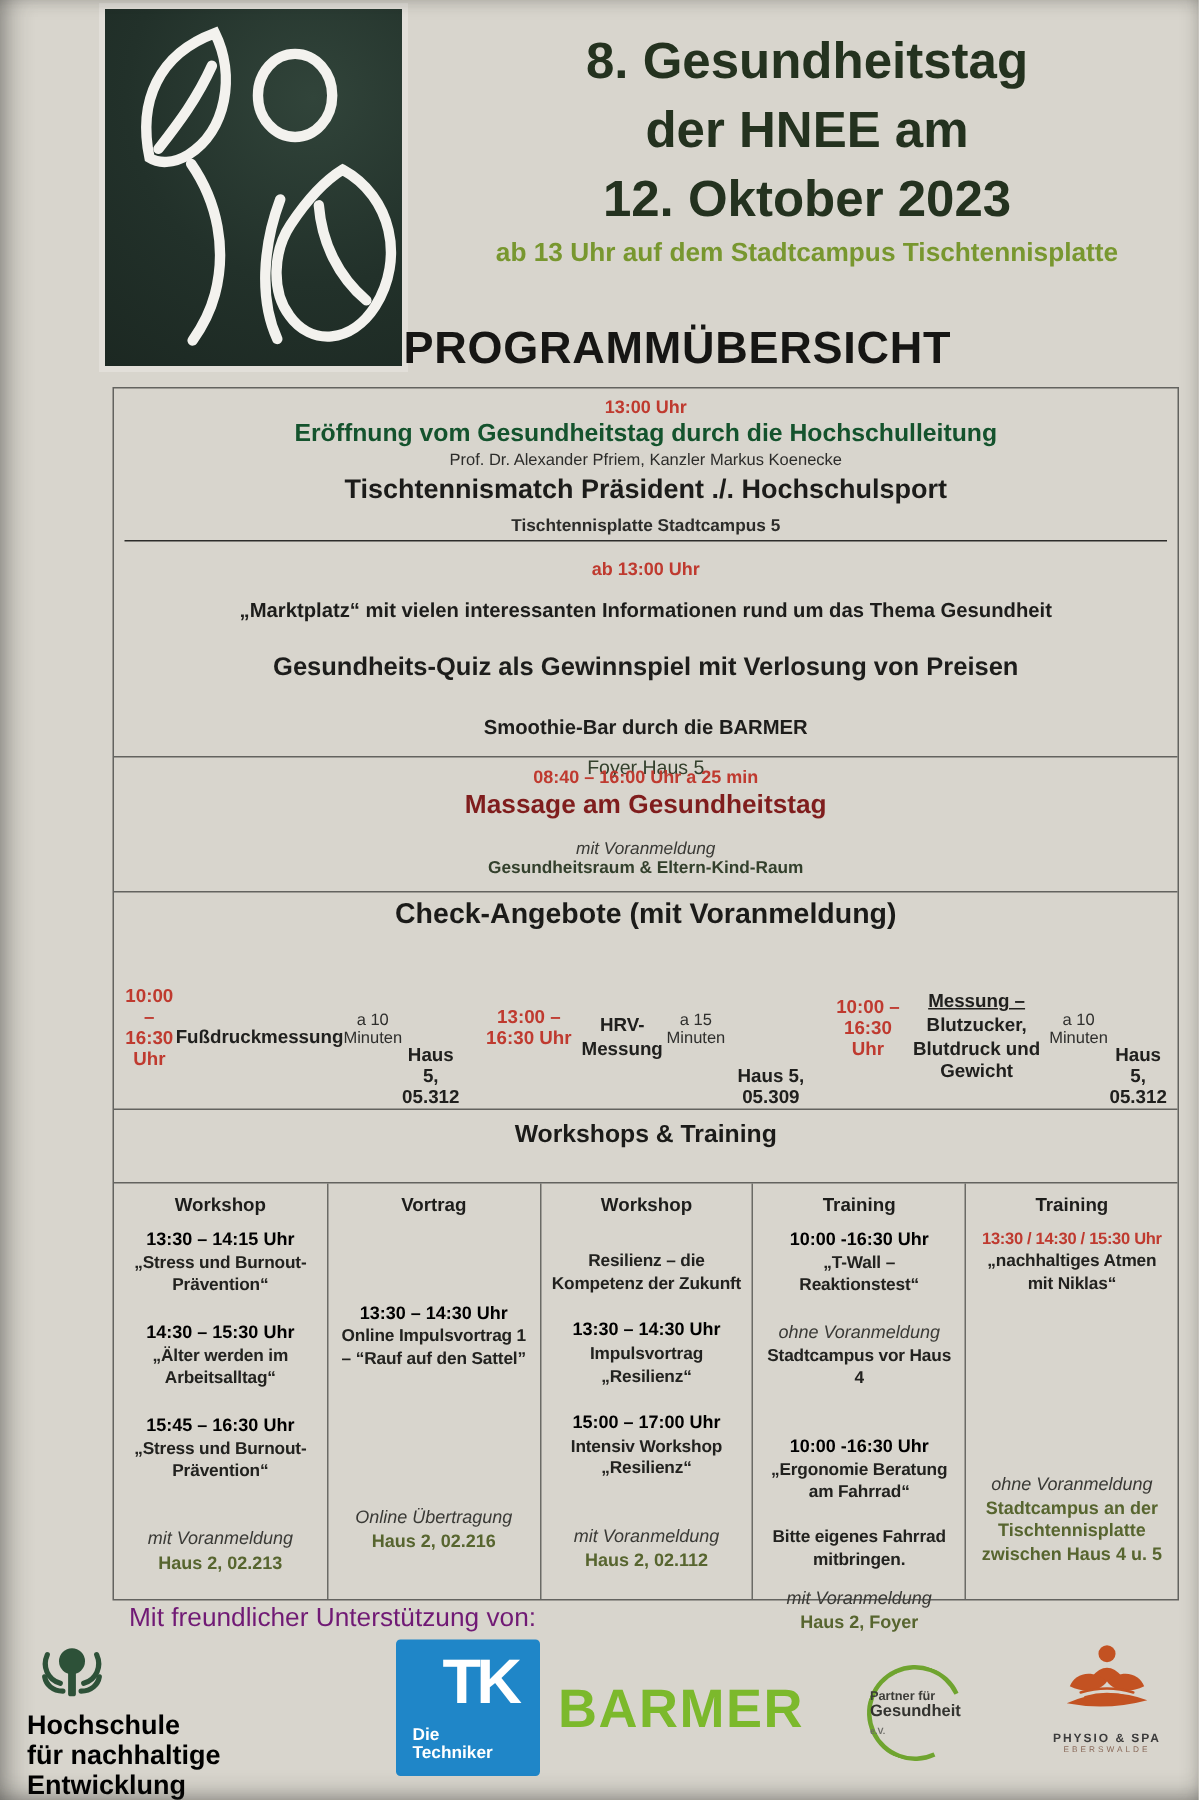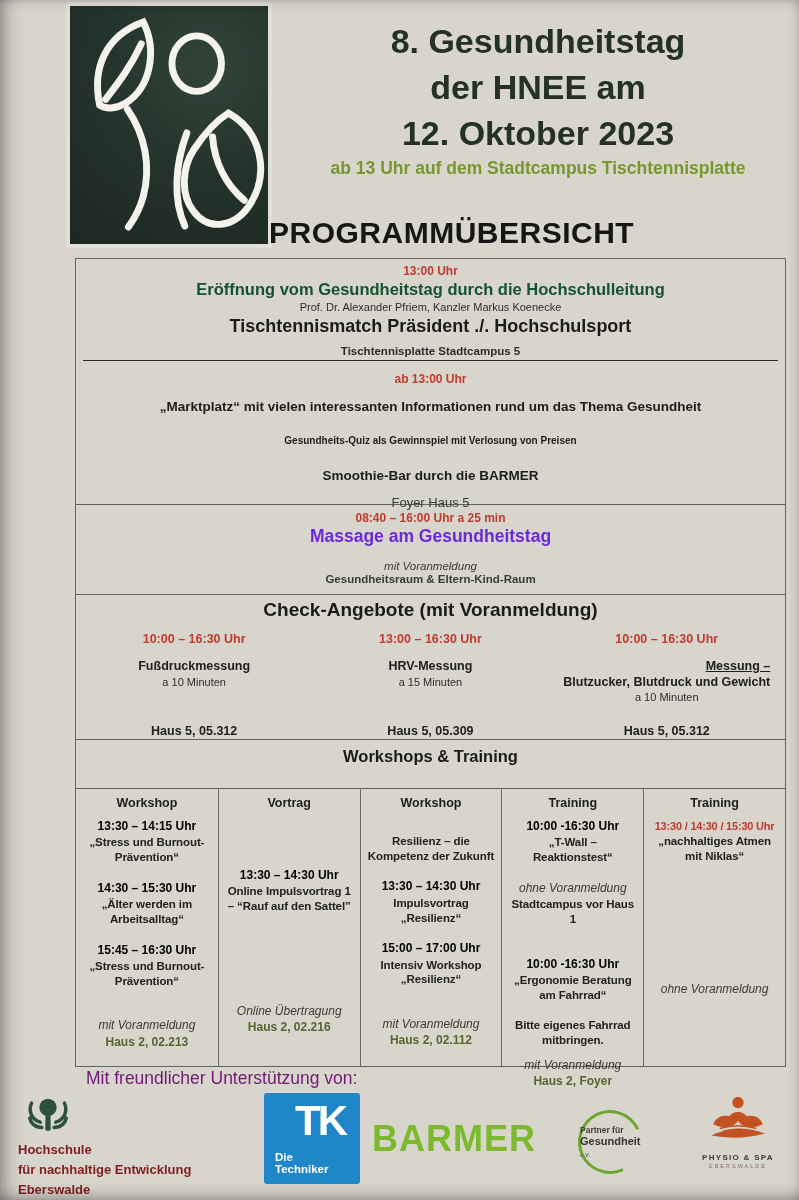--- a/index.html
+++ b/index.html
@@ -45,33 +45,33 @@
   .red  { color:#bf3a2f; font-weight:bold; }
   .sec1 { height:245px; padding-top:5px; }
   .t-small-red { font-size:12px; }
   .t-head1 { font-size:16.5px; font-weight:bold; color:#14532d; margin-top:2px; }
   .t-sub1  { font-size:11px; color:#2c2c2a; margin-top:2px; }
   .t-head2 { font-size:18px; font-weight:bold; color:#1c1c1a; margin-top:3px; }
   .rule-row { width:calc(100% - 14px); margin:4px auto 0; border-bottom:1.6px solid #2c2c2a; padding-bottom:1px; }
   .rule-row span { font-size:11.5px; font-weight:bold; color:#2c2c2a; }
   .t-ab { font-size:12px; margin-top:11px; }
   .t-market { font-size:13.5px; font-weight:bold; color:#1d1d1b; margin-top:13px; }
-  .t-quiz   { font-size:10px; font-weight:bold; color:#1d1d1b; margin-top:21px; }
+  .t-quiz   { font-size:17px; font-weight:bold; color:#1d1d1b; margin-top:21px; }
   .t-smoothie { font-size:13.5px; font-weight:bold; color:#1d1d1b; margin-top:22px; }
   .t-foyer { font-size:13px; font-weight:normal; color:#33402c; margin-top:12px; }
 
   .sec2 { height:90px; padding-top:6px; }
-  .t-mass-title { font-size:17.5px; font-weight:bold; color:#6d28d9; margin-top:1px; }
+  .t-mass-title { font-size:17.5px; font-weight:bold; color:#7f1d1d; margin-top:1px; }
   .t-note { font-size:11.5px; font-style:italic; color:#3a3a36; margin-top:13px; }
   .t-loc-sm { font-size:11.5px; font-weight:bold; color:#33402c; margin-top:1px; }
 
   .sec3 { height:145px; padding-top:4px; }
   .t-check-title { font-size:19px; font-weight:bold; color:#1b1b19; }
   .check-cols { display:flex; margin-top:11px; }
-  .ccol { width:33.33%; display:flex; flex-direction:column; align-items:center; height:106px; padding:0 6px;text-align:right; }
+  .ccol { width:33.33%; display:flex; flex-direction:row; align-items:center; height:106px; padding:0 6px; }
   .ctime { font-size:12.5px; }
   .cname { font-size:12.5px; font-weight:bold; color:#20201e; margin-top:13px; line-height:1.25; }
   .cname .u { text-decoration:underline; }
   .cdur  { font-size:11px; color:#2e2e2c; margin-top:1px; }
   .cloc  { font-size:12.5px; font-weight:bold; color:#20201e; margin-top:auto; }
 
   .sec4 { height:49px; padding-top:7px; }
   .t-ws-title { font-size:16.5px; font-weight:bold; color:#1b1b19; }
 
   .sec5 { height:278px; display:flex; }
@@ -85,21 +85,21 @@
   .blk.bold { color:#22221f; font-weight:bold; font-size:11.5px; letter-spacing:-.1px; }
   .blk.italic { color:#3a3a36; font-style:italic; font-size:12px; }
   .blk.loc { color:#57652f; font-weight:bold; font-size:12px; }
   .blk.g8 {height:8px;} .blk.g14{height:14px;} .blk.g28{height:28px;}
   .blk.g48{height:48px;} .blk.g88{height:88px;} .blk.g116{height:116px;}
 
   
   .support { left:86px; top:1068px; font-size:17.5px; color:#701a75; }
   .hnee { left:18px; top:1094px; width:240px; }
   .hnee svg { width:52px; height:46px; display:block; margin-left:4px; }
-  .hnee-line { font-size:13px; font-weight:bold; color:#7f1d1d; line-height:20px; }
+  .hnee-line { font-size:18px; font-weight:bold; color:#000000; line-height:20px; }
   .tk-box { left:264px; top:1093px; width:96px; height:91px; background:#1f86c8; border-radius:3px; }
   .tk-mark { position:absolute; left:31px; top:4px; font-size:42px; font-weight:bold; color:#fff; letter-spacing:-3px; }
   .tk-caption { position:absolute; left:11px; bottom:8px; font-size:11.5px; font-weight:bold; color:#fff; line-height:1.1; }
   .barmer { left:372px; top:1118px; font-size:36px; font-weight:bold; color:#7cb92c; letter-spacing:1px; }
   .partner-circle {
     left:578px; top:1110px; width:64px; height:64px; border-radius:50%;
     border:3px solid #6fa42f; border-right-color:transparent; transform:rotate(20deg);
     display:flex; flex-direction:column; justify-content:center; align-items:center;
   }
   .partner-inner { transform:rotate(-20deg); text-align:left; }
@@ -238,38 +238,39 @@
           <div class="blk loc">Haus 2, 02.112</div>
         </div>
     </div>
     <div class="wcol">
       <div class="colhead">Training</div>
       <div>
           <div class="blk time">10:00 -16:30 Uhr</div>
           <div class="blk bold">„T-Wall – Reaktionstest“</div>
           <div class="blk g14"></div>
           <div class="blk italic">ohne Voranmeldung</div>
-          <div class="blk bold">Stadtcampus vor Haus 1</div>
+          <div class="blk bold">Stadtcampus vor Haus 4</div>
           <div class="blk g28"></div>
           <div class="blk time">10:00 -16:30 Uhr</div>
           <div class="blk bold">„Ergonomie Beratung am Fahrrad“</div>
           <div class="blk g14"></div>
           <div class="blk bold">Bitte eigenes Fahrrad mitbringen.</div>
           <div class="blk g8"></div>
           <div class="blk italic">mit Voranmeldung</div>
           <div class="blk loc">Haus 2, Foyer</div>
         </div>
     </div>
     <div class="wcol">
       <div class="colhead">Training</div>
       <div>
           <div class="blk timesm">13:30 / 14:30 / 15:30 Uhr</div>
           <div class="blk bold">„nachhaltiges Atmen mit Niklas“</div>
           <div class="blk g116"></div>
           <div class="blk italic">ohne Voranmeldung</div>
+          <div class="blk loc">Stadtcampus an der Tischtennisplatte zwischen Haus 4 u. 5</div>
         </div>
     </div>
   </div>
 </div>
 
 <div class="abs support">Mit freundlicher Unterstützung von:</div>
 
 <div class="abs hnee">
   <svg viewBox="0 0 60 52">
     <g fill="#2d5138">

